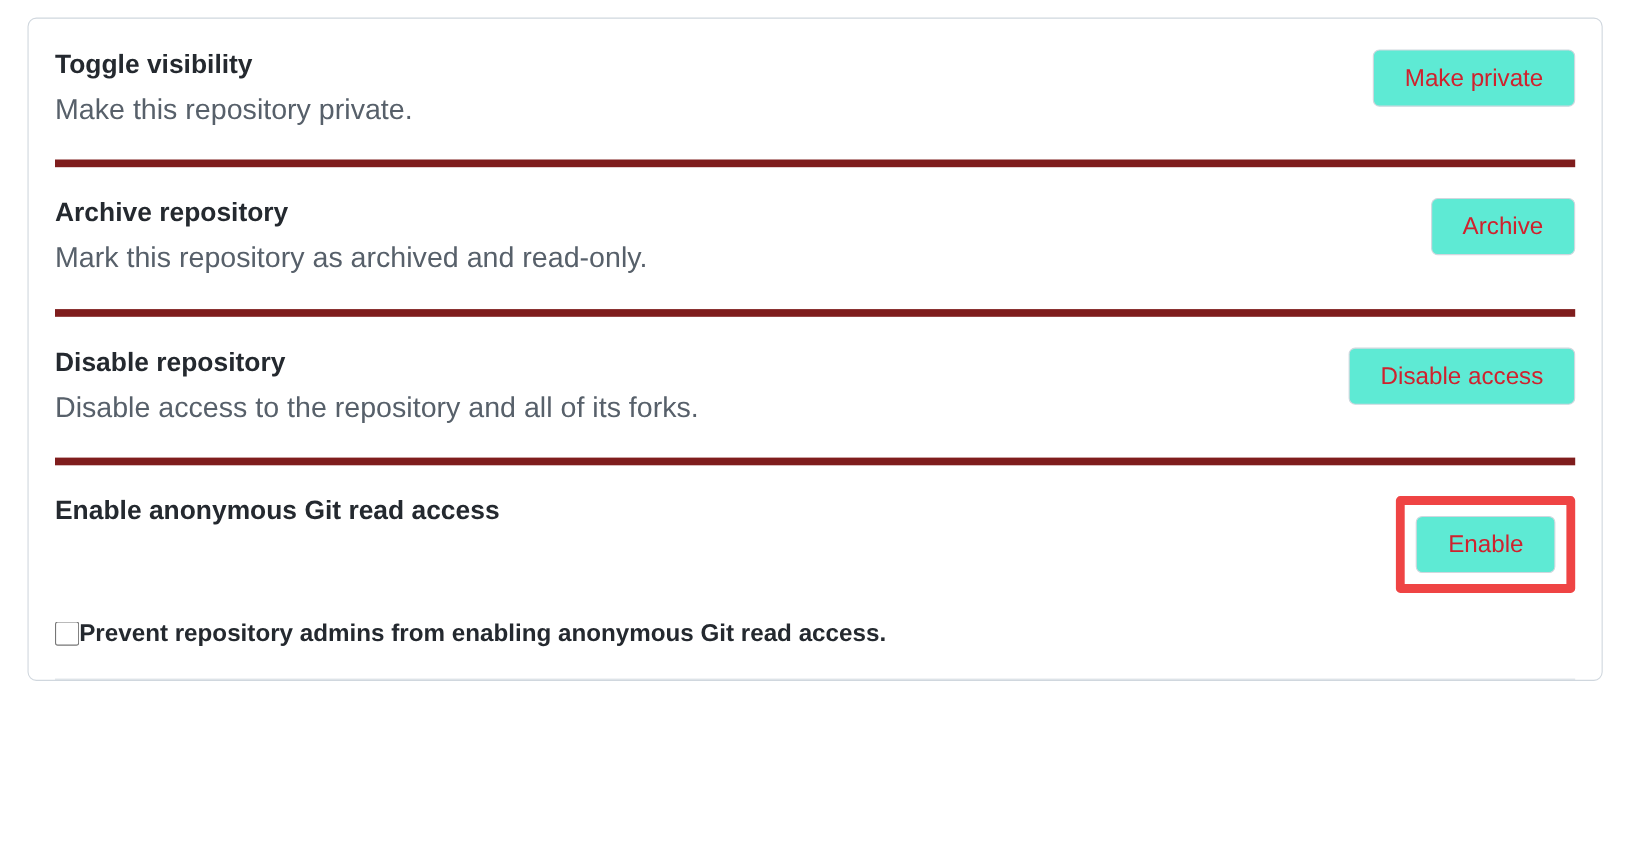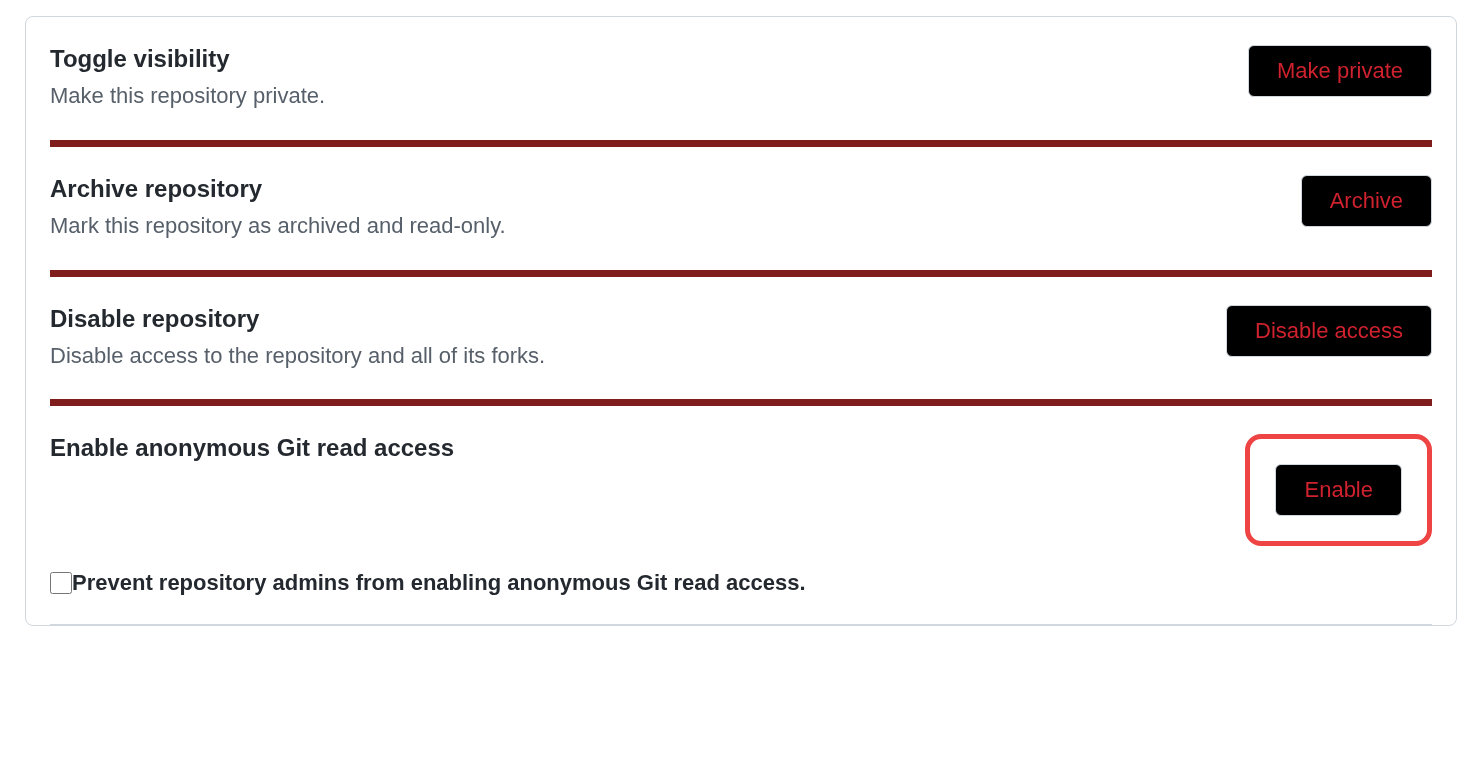--- a/index.html
+++ b/index.html
@@ -49,40 +49,40 @@
       flex: 1;
       padding-right: 24px;
     }
     .danger-item-title {
       font-size: 24px;
       font-weight: 600;
       color: #24292f;
       margin-bottom: 8px;
     }
     .danger-item-desc {
-      font-size: 22px;
+      font-size: 26px;
       color: #57606a;
       line-height: 1.4;
     }
     .danger-btn {
-      background: #000000;
+      background: #5eead4;
       border: 1px solid #d0d7de;
       border-radius: 6px;
       color: #cf222e;
       font-size: 22px;
       font-weight: 500;
       padding: 12px 28px;
       cursor: pointer;
       white-space: nowrap;
       font-family: inherit;
     }
     .highlight-box {
-      border: 5px solid #ef4444;
-      border-radius: 16px;
-      padding: 25px;
+      border: 8px solid #ef4444;
+      border-radius: 4px;
+      padding: 10px;
       display: inline-block;
     }
     .checkbox-row {
       display: flex;
       align-items: center;
       margin-top: 24px;
     }
     .checkbox-row input[type="checkbox"] {
       width: 22px;
       height: 22px;

